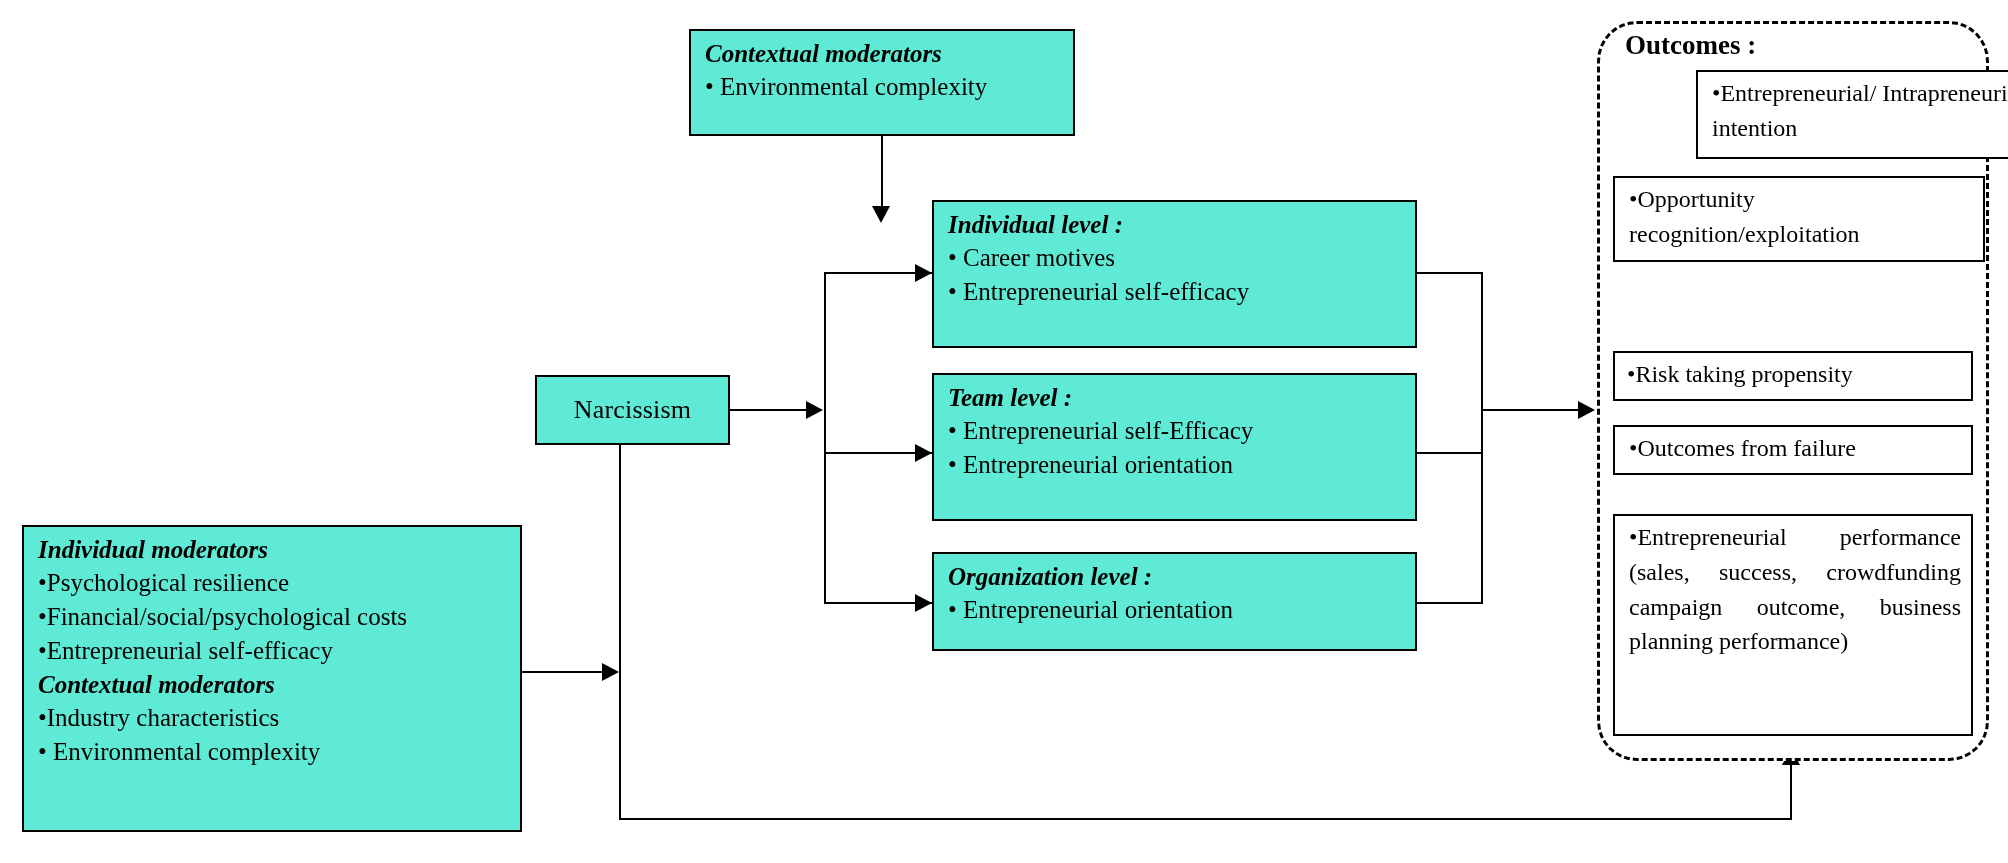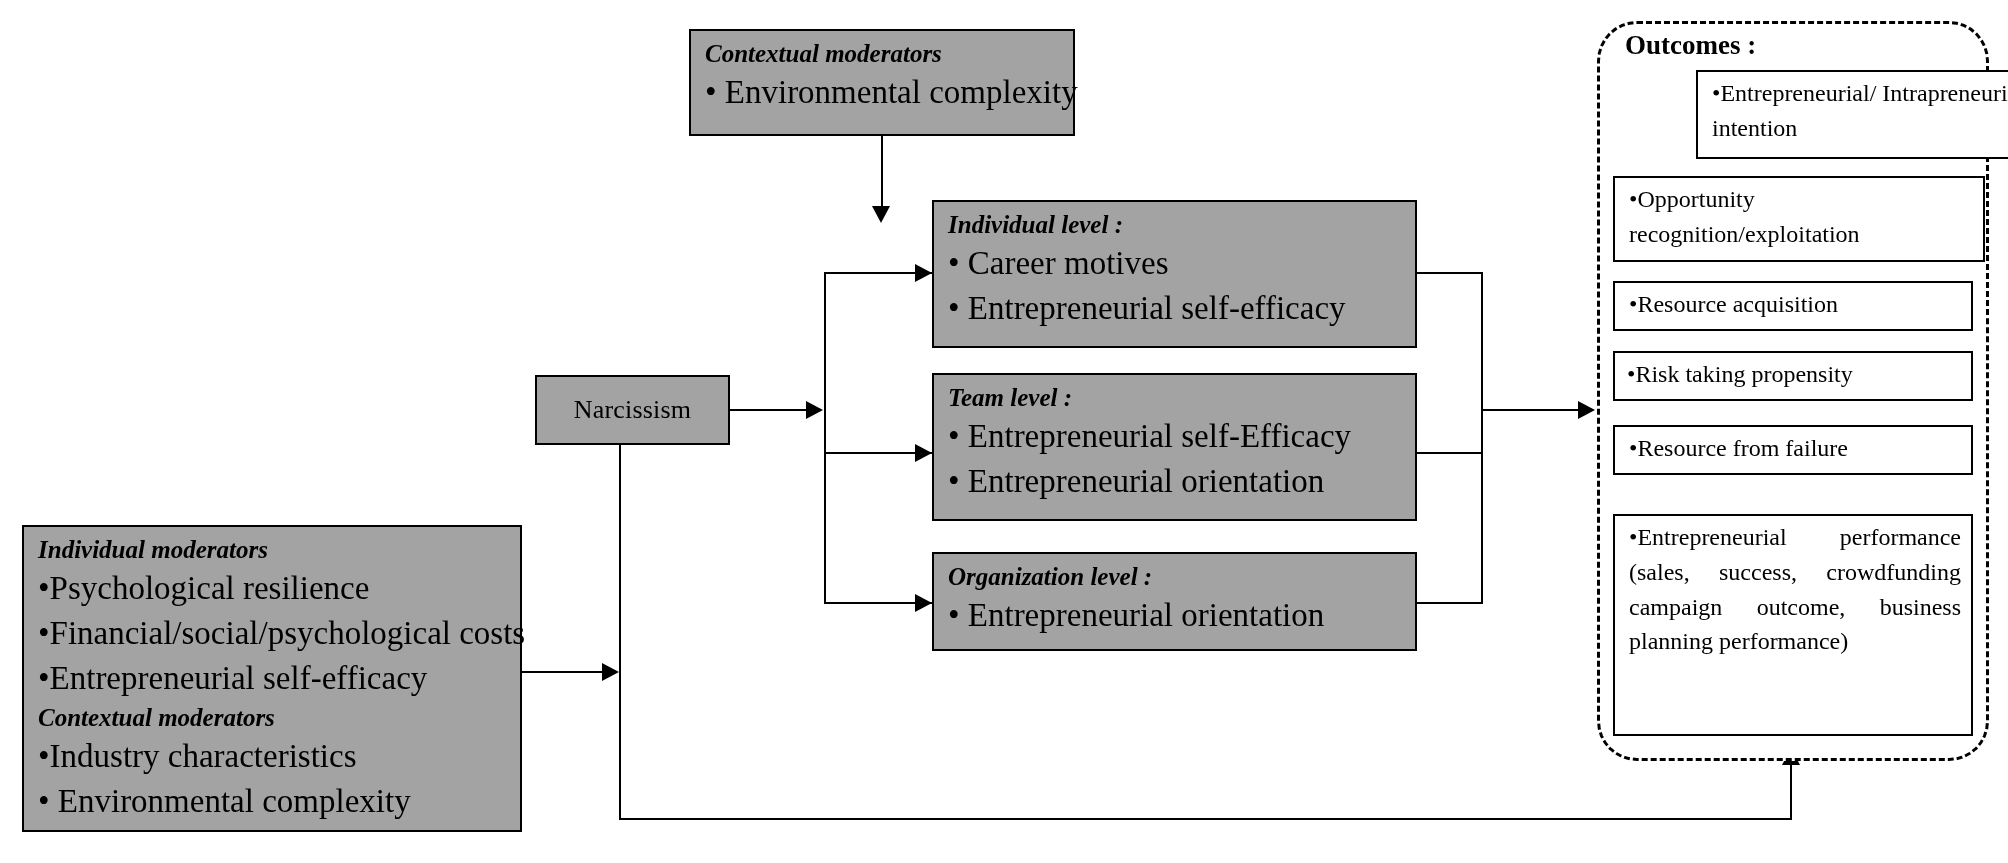--- a/index.html
+++ b/index.html
@@ -18,32 +18,32 @@
     height: 863px;
     background: #ffffff;
     overflow: hidden;
   }
 
   
   .box {
     position: absolute;
     box-sizing: border-box;
     border: 2px solid #000000;
-    background: #a3a3a3;
+    background: #5eead4;
     padding: 6px 14px;
   }
   .box-title {
     font-style: italic;
     font-weight: bold;
     font-size: 25px;
     line-height: 1.32;
     white-space: nowrap;
   }
   .bullet-line {
-    font-size: 33px;
+    font-size: 25px;
     line-height: 1.36;
     white-space: nowrap;
   }
 
   
   #narcissism {
     display: flex;
     align-items: center;
     justify-content: center;
     padding: 0;
@@ -189,21 +189,20 @@
   <div class="arrowhead up" style="left:1782px; top:748px;"></div>
 
   <div id="outcomes-container" style="left:1597px; top:21px; width:392px; height:740px;"></div>
 
   <div id="outcomes-title" style="left:1625px; top:30px;">Outcomes :</div>
 
   <div class="outcome-box" style="left:1696px; top:70px; width:360px; height:89px;">•Entrepreneurial/ Intrapreneurial intention</div>
 
   <div class="outcome-box" style="left:1613px; top:176px; width:372px; height:86px;">•Opportunity recognition/exploitation</div>
 
-  <div class="outcome-box" style="left:1613px; top:281px; width:360px; height:50px;">•Resource acquisition</div>
 
   <div class="outcome-box" style="left:1613px; top:351px; width:360px; height:50px;padding-left:12px;">•Risk taking propensity</div>
 
-  <div class="outcome-box" style="left:1613px; top:425px; width:360px; height:50px;">•Resource from failure</div>
+  <div class="outcome-box" style="left:1613px; top:425px; width:360px; height:50px;">•Outcomes from failure</div>
 
   <div class="outcome-box justified" style="left:1613px; top:514px; width:360px; height:222px;">•Entrepreneurial performance (sales, success, crowdfunding campaign outcome, business planning performance)</div>
 
 </div>
 
 </body></html>

